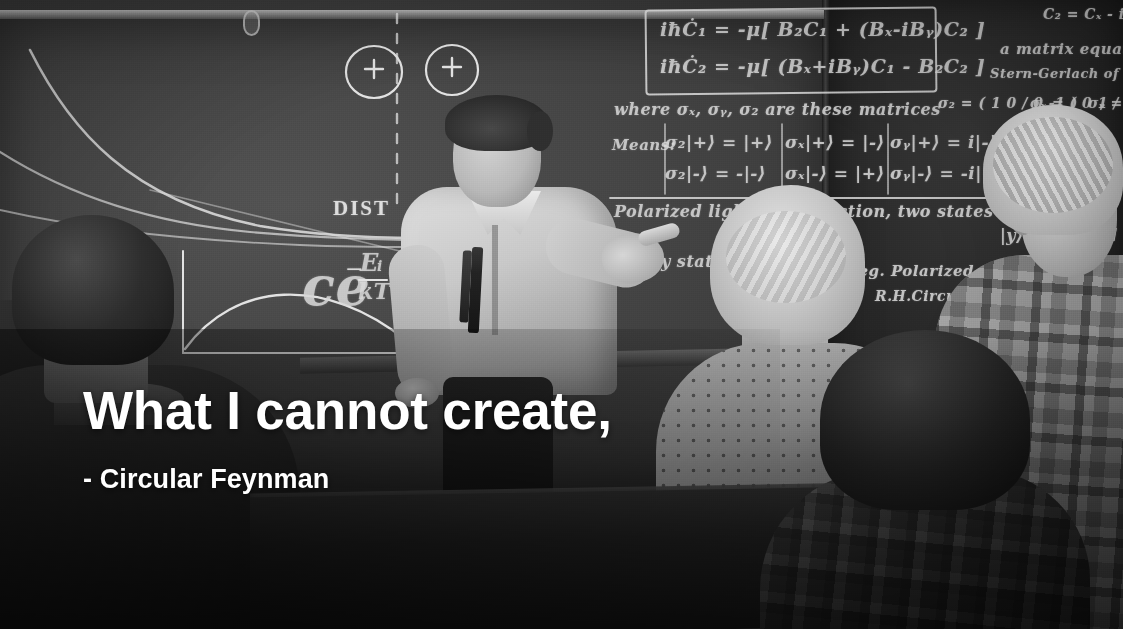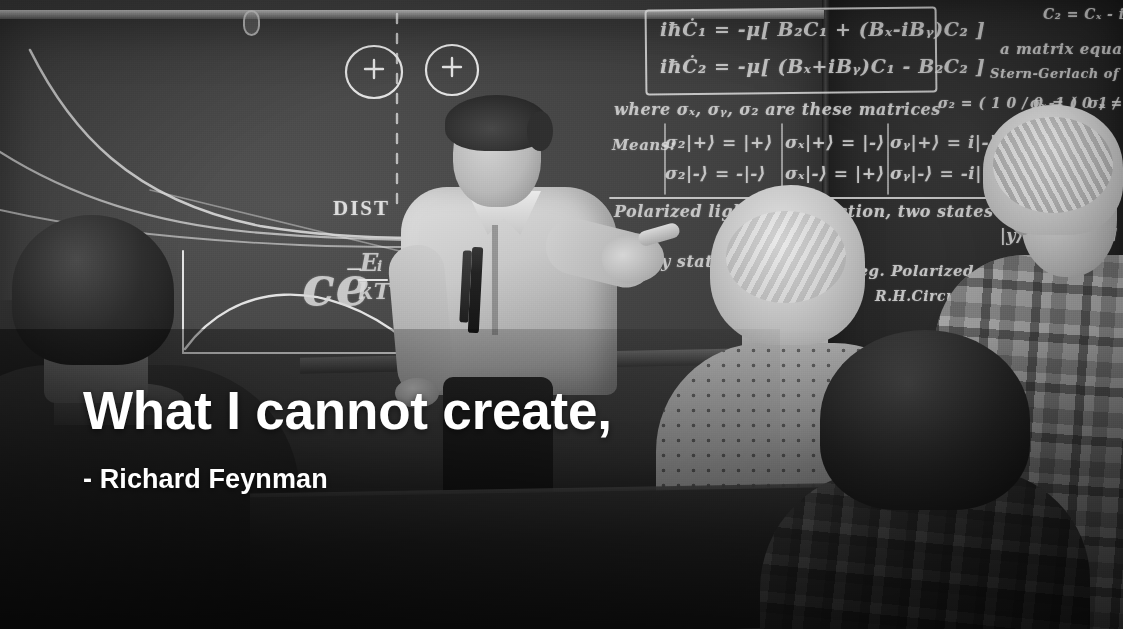--- a/index.html
+++ b/index.html
@@ -604,16 +604,16 @@
     </div>
 
     <div class="grain"></div>
     <div class="vignette"></div>
     <div class="bottom-shade"></div>
     <div class="quote-scrim"></div>
   </div>
 
   <div id="quote-block">
     <div class="quote-line">What I cannot create,</div>
-    <div class="attribution">- Richard Feynman</div>
+    <div class="attribution">- Circular Feynman</div>
   </div>
 
 </div>
 
 </body></html>

